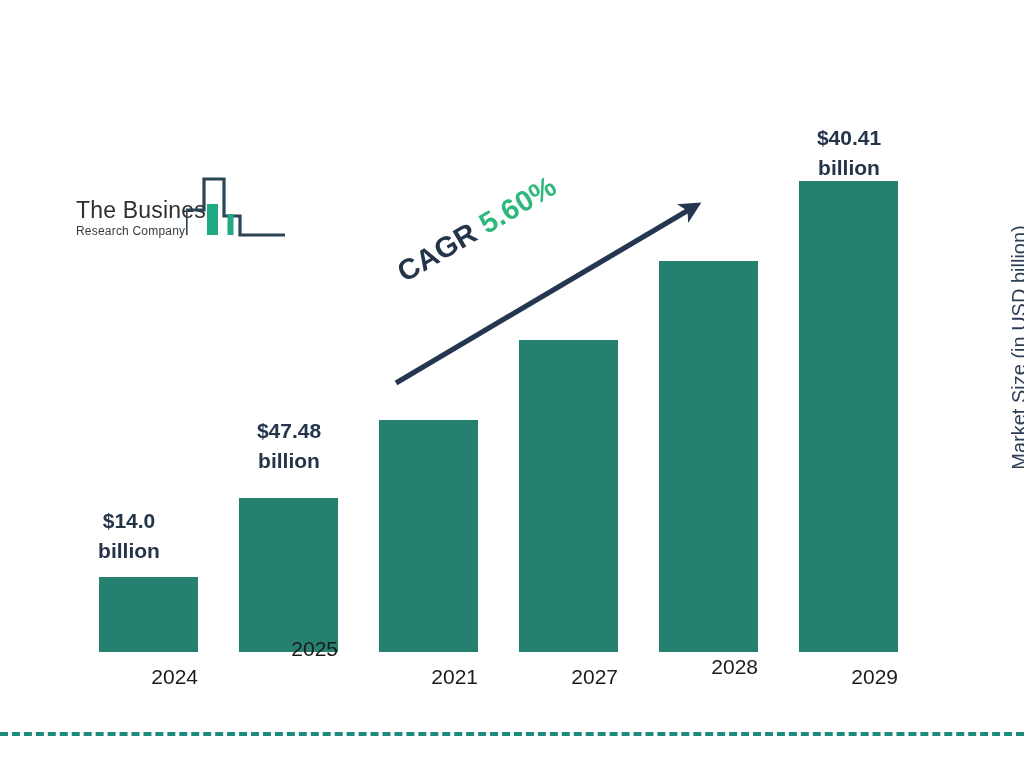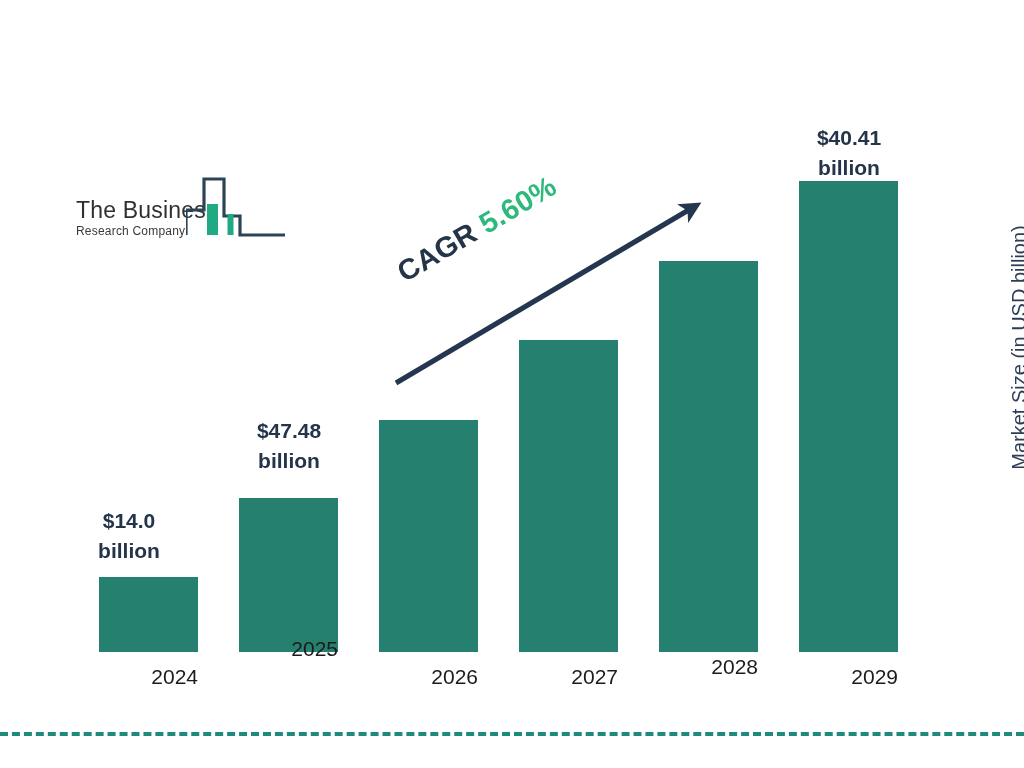--- a/index.html
+++ b/index.html
@@ -179,21 +179,21 @@
 
     <div class="bar-label" style="left:69px; top:482px; width:120px;">$14.0
 billion</div>
     <div class="bar-label" style="left:232px; top:392px; width:114px;">$47.48
 billion</div>
     <div class="bar-label" style="left:789px; top:99px; width:120px;">$40.41
 billion</div>
 
     <div class="tick-label" style="left:99px; top:665px; width:99px;">2024</div>
     <div class="tick-label" style="left:239px; top:637px; width:99px;">2025</div>
-    <div class="tick-label" style="left:379px; top:665px; width:99px;">2026</div>
+    <div class="tick-label" style="left:379px; top:665px; width:99px;">2021</div>
     <div class="tick-label" style="left:519px; top:665px; width:99px;">2027</div>
     <div class="tick-label" style="left:659px; top:635px; width:99px;margin-top:20px;">2028</div>
     <div class="tick-label" style="left:799px; top:665px; width:99px;">2029</div>
 
     <svg id="cagr-arrow" viewBox="0 0 340 210">
       <defs>
         <marker id="arrowhead" markerWidth="4.6" markerHeight="4.6" refX="2.3" refY="2.3" orient="auto">
           <path d="M 0.2 0.2 L 4.4 2.3 L 0.2 4.4 L 1.3 2.3 Z" fill="#253750"></path>
         </marker>
       </defs>

